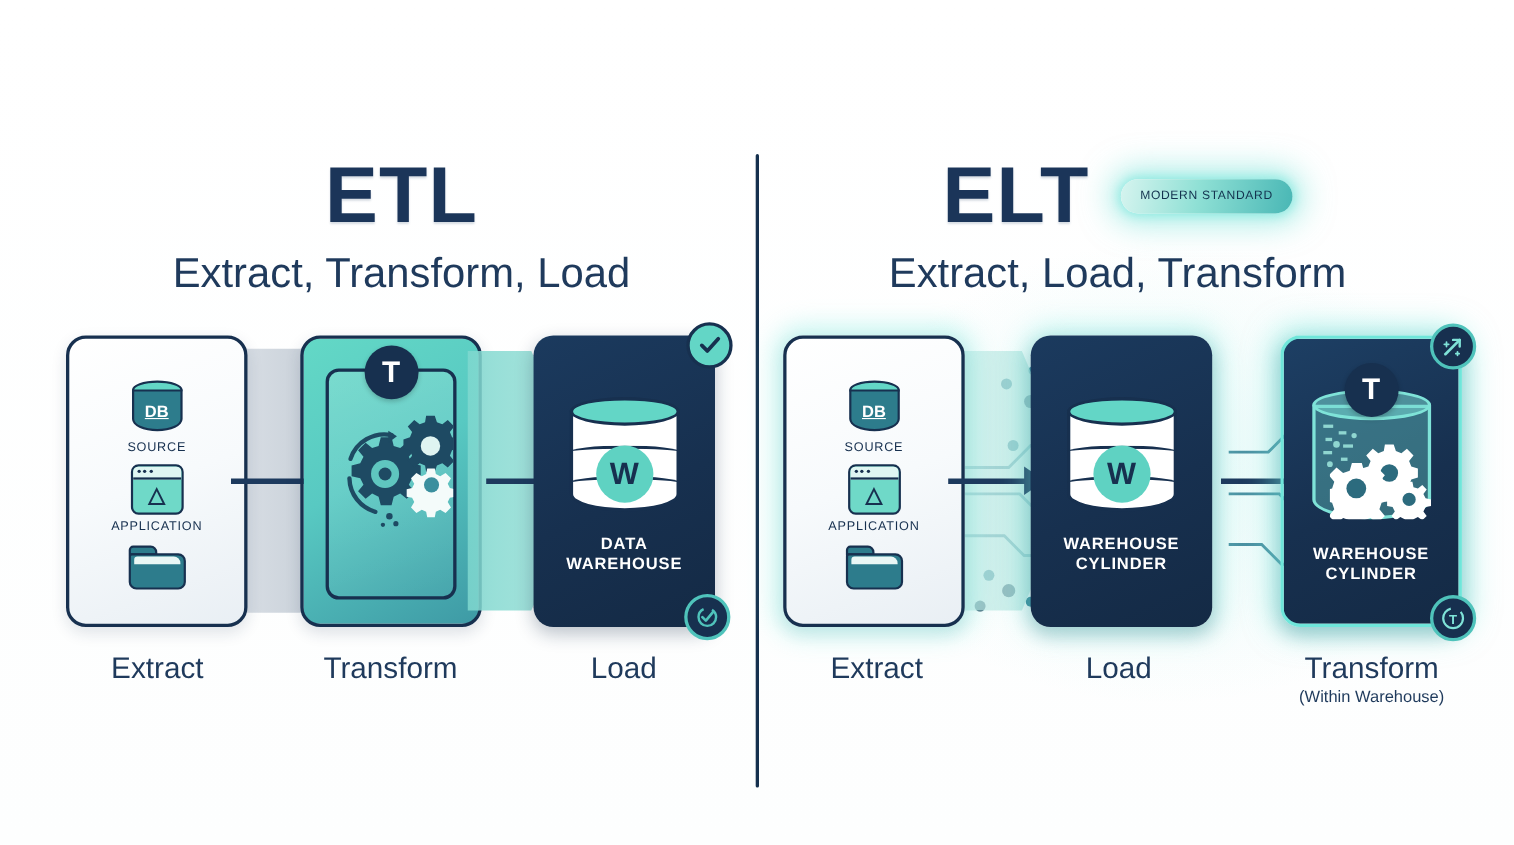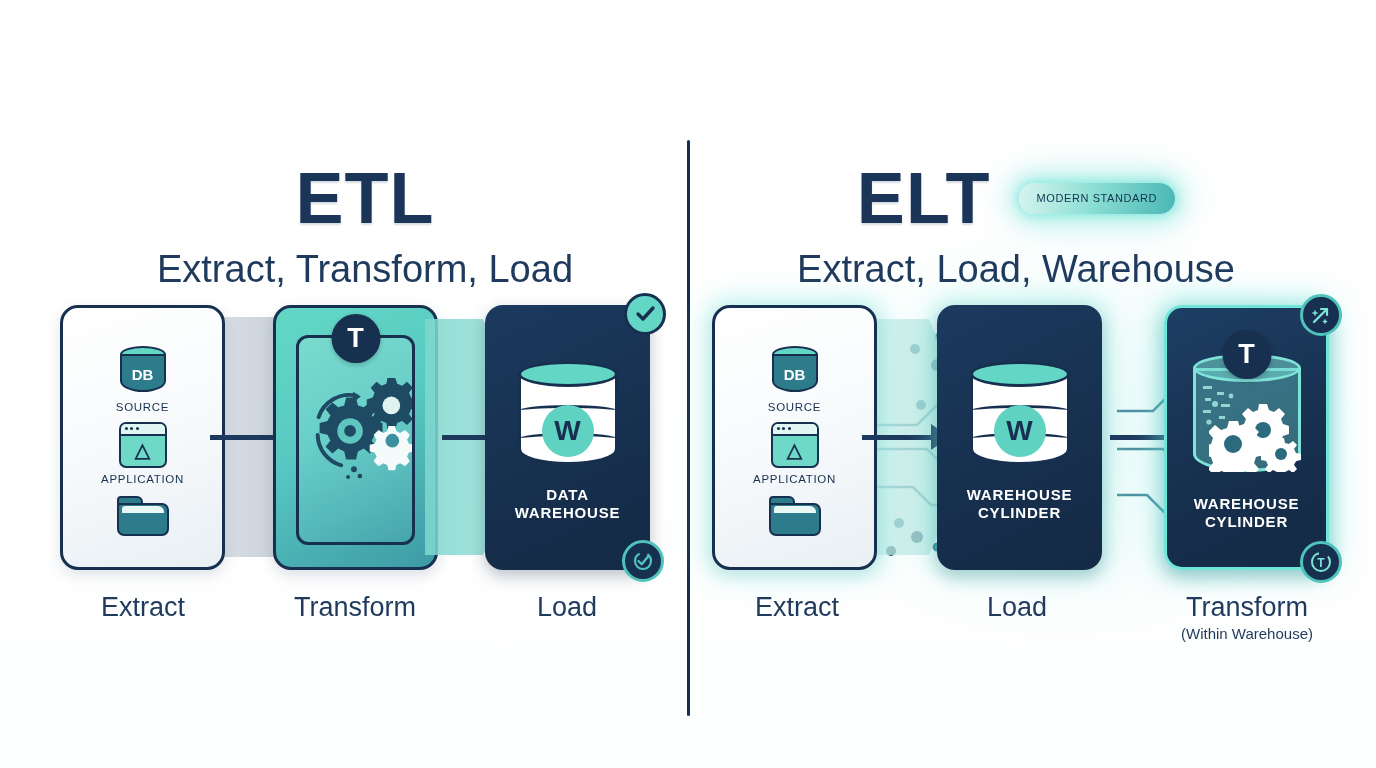--- a/index.html
+++ b/index.html
@@ -27,21 +27,21 @@
   }
 
   
   .divider {
     position: absolute; left: 687px; top: 140px;
     width: 3px; height: 576px;
     background: #15304e; border-radius: 2px;
   }
 
   
-  .panel-head { position: absolute; text-align: center; margin-top: 20px; }
+  .panel-head { position: absolute; text-align: center; }
   .acronym {
     font-size: 72px; font-weight: 700; color: #1b3559;
     letter-spacing: 1px; line-height: 1;
     text-shadow: 0 2px 2px rgba(30,60,100,0.18);
   }
   .subtitle {
     margin-top: 14px; font-size: 38px; font-weight: 400; color: #1f3a5c;
   }
   #etl-head { left: 60px; top: 142px; width: 610px; }
   #elt-head { left: 706px; top: 142px; width: 620px; }
@@ -92,21 +92,21 @@
     position: absolute; left: 0; top: 8px; width: 46px; height: 38px;
     background: #2d7c8c; border: 2.5px solid #17304f;
     border-radius: 0 0 23px 23px / 0 0 11px 11px;
   }
   .db-top {
     position: absolute; left: 0; top: 0; width: 46px; height: 17px;
     background: #63d6c6; border: 2.5px solid #17304f; border-radius: 50%;
   }
   .db-text {
     position: absolute; left: 0; top: 20px; width: 46px;
-    text-align: center; color: #fff; font-size: 15px; font-weight: 700;
+    text-align: center; color: #fff; font-size: 15px; font-weight: 700; text-decoration: underline;
   }
 
   
   .app-icon {
     width: 48px; height: 46px; border: 2.5px solid #17304f;
     border-radius: 7px; background: #6fd9c8; overflow: hidden;
   }
   .app-bar {
     height: 12px; background: #dff6f2; border-bottom: 2px solid #17304f;
     display: flex; align-items: center; gap: 2.5px; padding-left: 4px;
@@ -258,21 +258,21 @@
   <div class="panel-head" id="etl-head">
     <div class="acronym">ETL</div>
     <div class="subtitle">Extract, Transform, Load</div>
   </div>
 
   <div class="panel-head" id="elt-head">
     <div class="acronym-row">
       <div class="acronym">ELT</div>
       <div class="badge">MODERN STANDARD</div>
     </div>
-    <div class="subtitle">Extract, Load, Warehouse</div>
+    <div class="subtitle">Extract, Load, Transform</div>
   </div>
 
   <div class="row" id="etl-row">
 
     <svg class="wedge" style="left:150px;width:130px;" width="130" height="265" viewBox="0 0 130 265">
       <defs>
           <linearGradient id="gw1" x1="0" y1="0" x2="1" y2="0">
         <stop offset="0%" stop-color="#d7dde4"></stop>
             <stop offset="100%" stop-color="#b9c3cd"></stop>
       </linearGradient>

